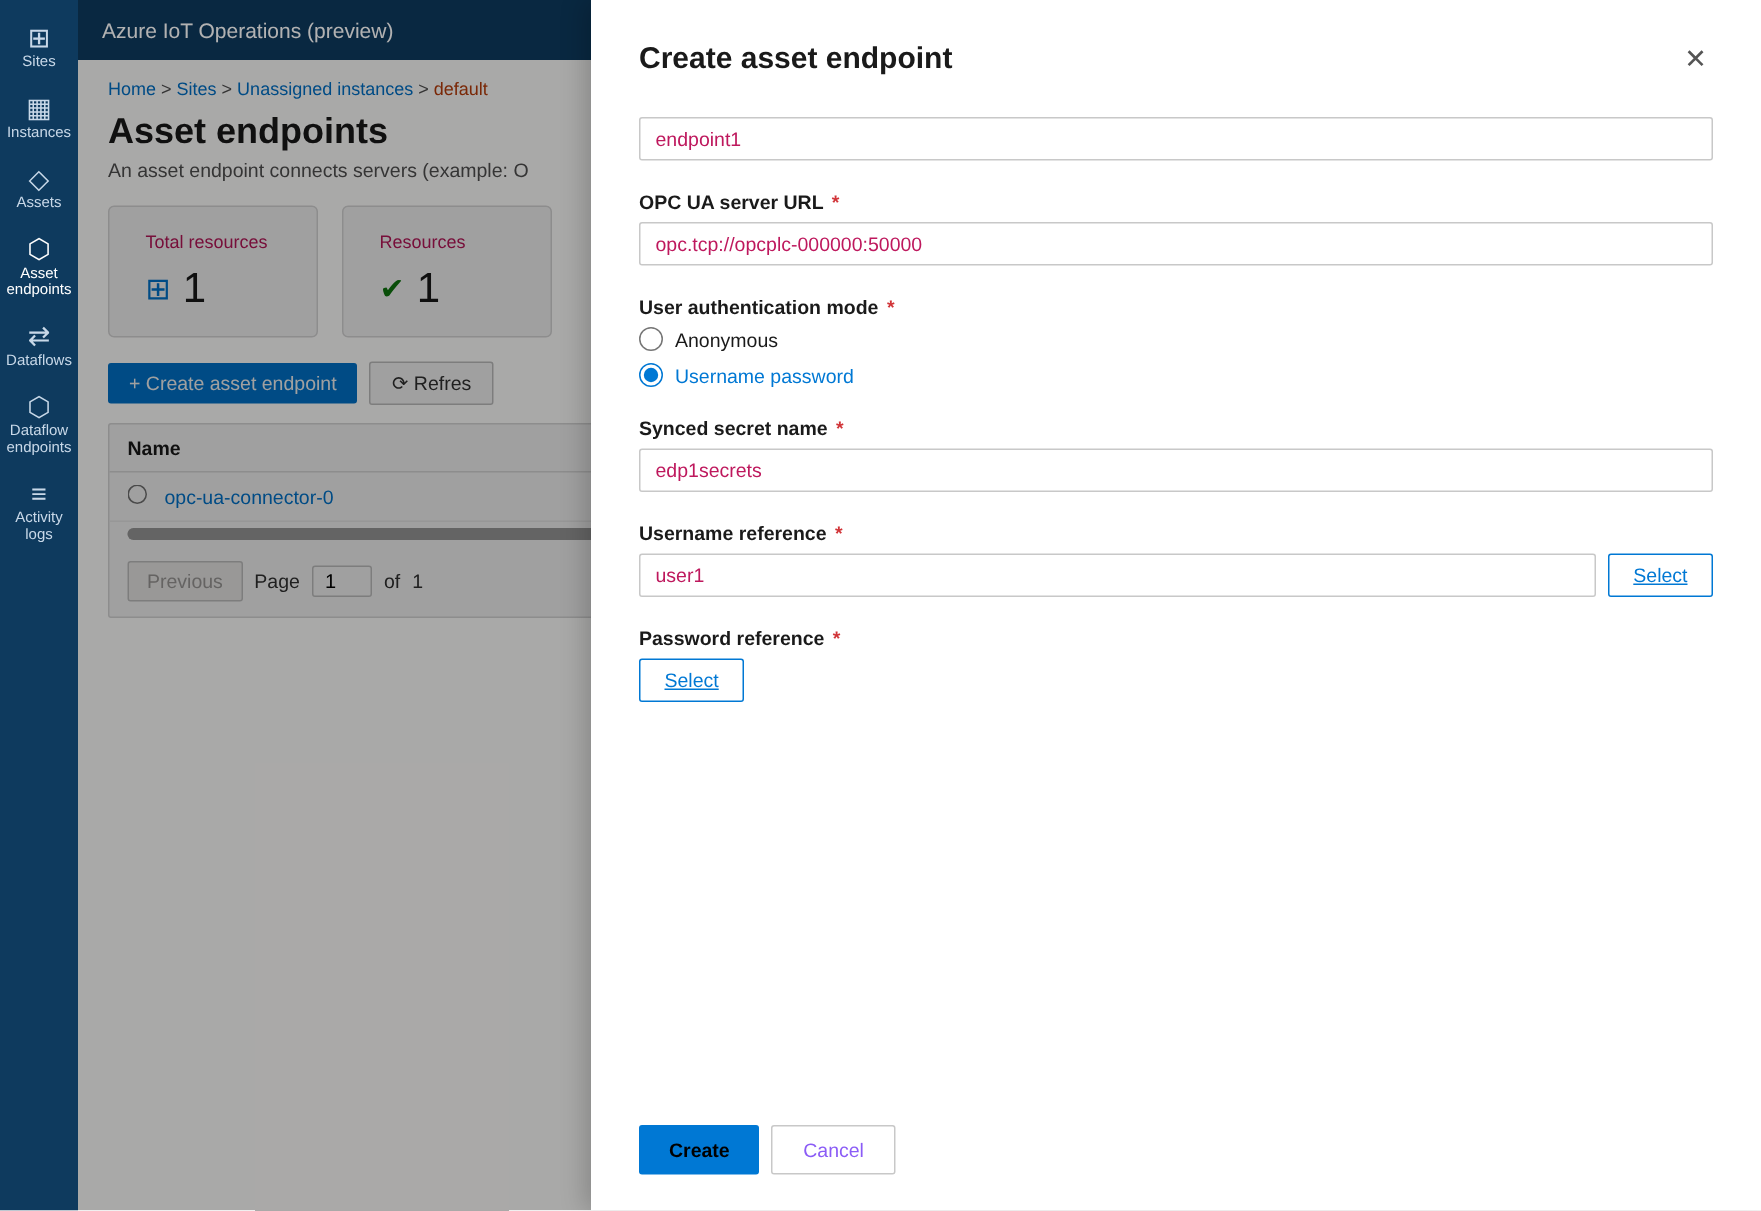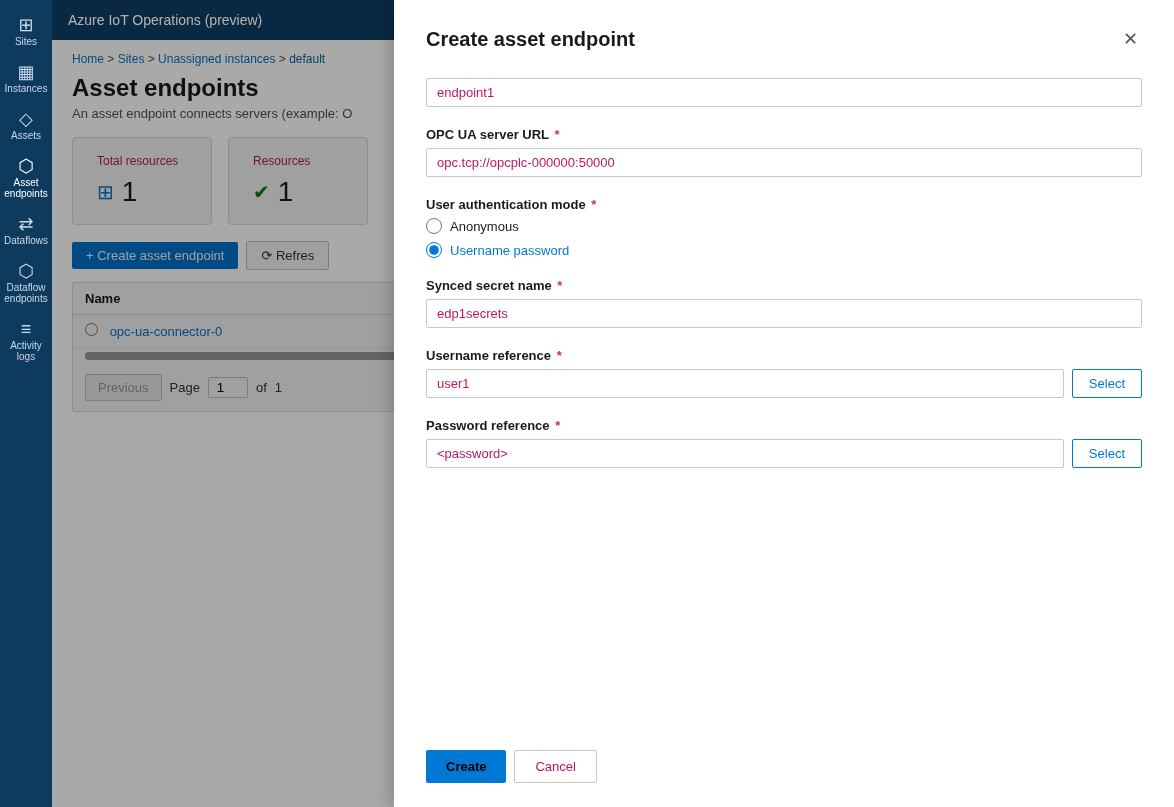--- a/index.html
+++ b/index.html
@@ -59,21 +59,21 @@
       overflow: auto;
       filter: brightness(0.9);
     }
 
     .breadcrumb {
       font-size: 12px;
       color: #555;
       margin-bottom: 8px;
     }
     .breadcrumb a { color: #0078d4; text-decoration: none; }
-    .breadcrumb span { color: #0369a1; text-align: center; }
+    .breadcrumb span { color: #c2410c; text-align: center; }
 
     .page-title {
       font-size: 24px;
       font-weight: 600;
       color: #1a1a1a;
       margin-bottom: 4px;
     }
     .page-desc {
       font-size: 13px;
       color: #555;
@@ -275,20 +275,21 @@
     .input-btn-row .form-input { flex: 1; }
     .select-btn {
       background: #fff;
       color: #0078d4;
       border: 1px solid #0078d4;
       padding: 6px 16px;
       border-radius: 2px;
       cursor: pointer;
       font-size: 13px;
       white-space: nowrap;
+      text-decoration: underline;
     }
 
     
     .modal-footer {
       margin-top: auto;
       padding-top: 24px;
       display: flex;
       gap: 8px;
     }
     .btn-create {
@@ -296,21 +297,21 @@
       color: #000000;
       border: none;
       padding: 8px 20px;
       border-radius: 2px;
       cursor: pointer;
       font-size: 13px;
       font-weight: 600;
     }
     .btn-cancel {
       background: #fff;
-      color: #be185d;
+      color: #8b5cf6;
       border: 1px solid #c8c8c8;
       padding: 8px 20px;
       border-radius: 2px;
       cursor: pointer;
       font-size: 13px;
       text-align: center;
     }
 
     .radio-selected { color: #0078d4; }
   </style>
@@ -479,21 +480,20 @@
           <button class="select-btn">Select</button>
         </div>
       </div>
 
       <div class="form-group">
         <label class="form-label">
           <span>Password reference</span>
           <span class="required">*</span>
         </label>
         <div class="input-btn-row">
-          <input class="form-input" type="text" value="&lt;password&gt;" style="">
           <button class="select-btn">Select</button>
         </div>
       </div>
 
       <div class="modal-footer">
         <button class="btn-create">Create</button>
         <button class="btn-cancel">Cancel</button>
       </div>
     </div>
   </div>

